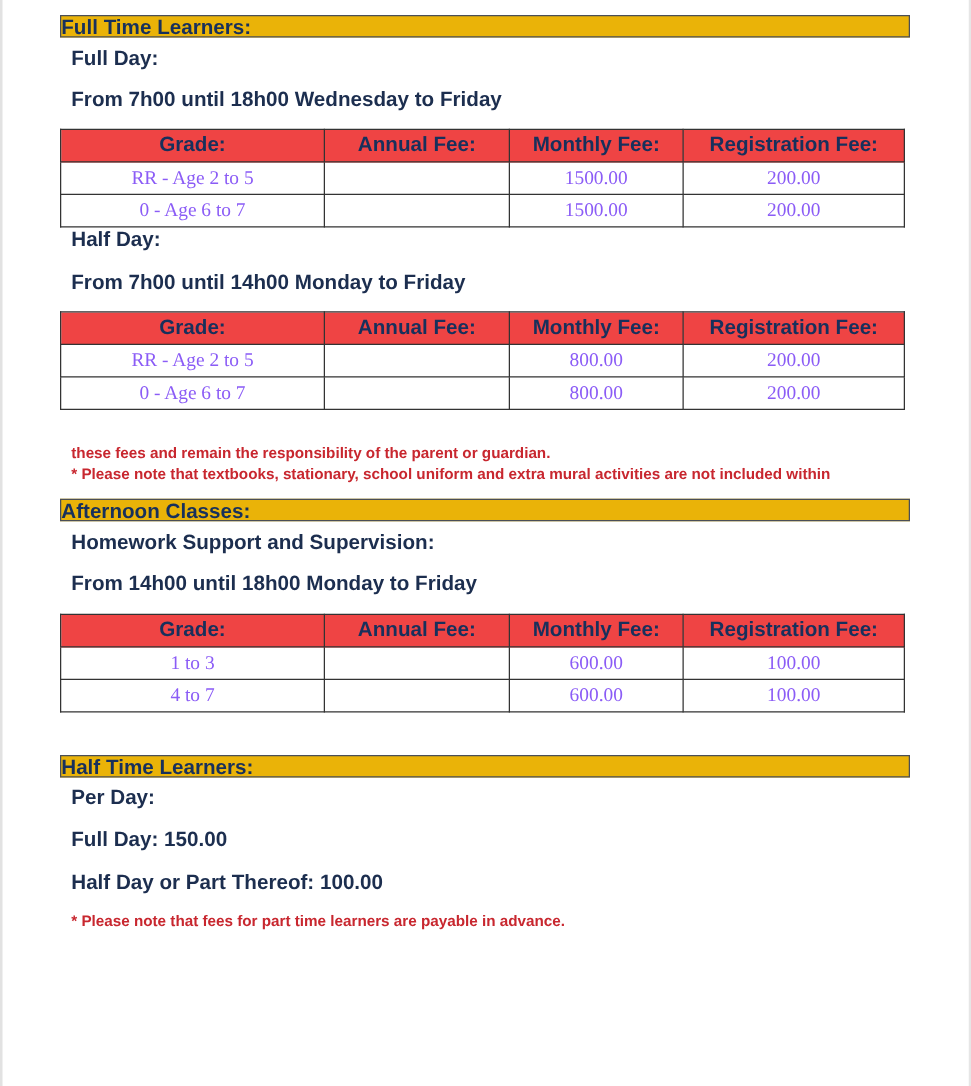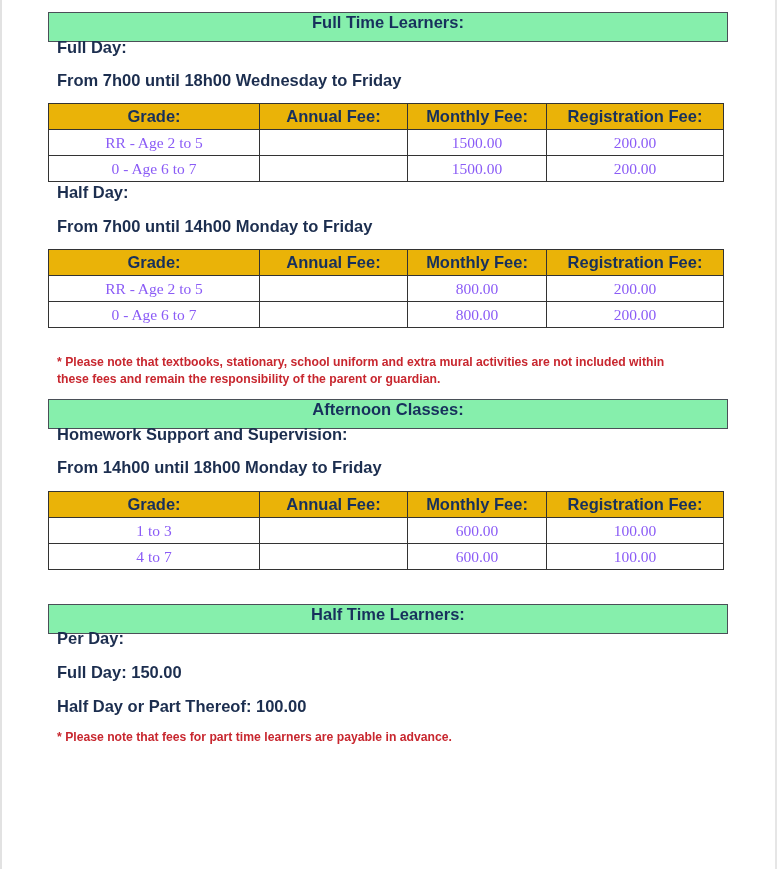--- a/index.html
+++ b/index.html
@@ -1,29 +1,29 @@
 <!DOCTYPE html>
 <html><head>
 <meta charset="utf-8">
 <style>
   html, body { margin:0; padding:0; background:#ffffff; }
   body { width:777px; height:869px; position:relative; overflow:hidden;
          font-family:"Liberation Sans", sans-serif; }
   .page-edge-left { position:absolute; left:0; top:0; width:2px; height:869px; background:#e2e2e2; }
   .page-edge-right { position:absolute; right:0; top:0; width:2px; height:869px; background:#e6e6e6; }
 
-  .band { position:absolute; left:48px; width:680px; height:30px;
-          background:#86efac; border:1.5px solid #4a4f57; box-sizing:border-box;
-          color:#17305c; font-weight:bold; font-size:16.5px; line-height:19px; text-align:center; }
+  .band { position:absolute; left:48px; width:680px; height:18px;
+          background:#eab308; border:1.5px solid #4a4f57; box-sizing:border-box;
+          color:#17305c; font-weight:bold; font-size:16.5px; line-height:19px; text-align:left; }
 
   .label { position:absolute; left:57px; color:#1c2e4f; font-weight:bold; font-size:16.5px; white-space:nowrap; }
 
   table.fees { position:absolute; left:48px; border-collapse:collapse; table-layout:fixed; width:675px; }
   table.fees th, table.fees td { border:1.5px solid #333; padding:0; text-align:center; height:25px; }
-  table.fees th { background:#eab308; color:#17305c; font-weight:bold; font-size:16.5px; height:25px; }
+  table.fees th { background:#ef4444; color:#17305c; font-weight:bold; font-size:16.5px; height:25px; }
   table.fees td { font-family:Liberation Serif, serif; font-size:15.5px; color:#8b5cf6; font-weight:normal; }
   col.c1 { width:211px; } col.c2 { width:148px; } col.c3 { width:139px; } col.c4 { width:177px; }
 
   .note { position:absolute; left:57px; color:#c8272f; font-weight:bold; font-size:12.2px; line-height:17px; }
 </style>
 </head>
 <body>
 
 <div class="page-edge-left"></div>
 <div class="page-edge-right"></div>
@@ -91,22 +91,22 @@
     <tr>
       <td>0 - Age 6 to 7</td>
       <td></td>
       <td>800.00</td>
       <td>200.00</td>
     </tr>
   </tbody>
 </table>
 
 <div class="note" style="top:354px;">
+  <div>these fees and remain the responsibility of the parent or guardian.</div>
   <div>* Please note that textbooks, stationary, school uniform and extra mural activities are not included within</div>
-  <div>these fees and remain the responsibility of the parent or guardian.</div>
 </div>
 
 <div class="band" style="top:399px;">Afternoon Classes:</div>
 <div class="label" style="top:425px;">Homework Support and Supervision:</div>
 <div class="label" style="top:458px;">From 14h00 until 18h00 Monday to Friday</div>
 
 <table class="fees" style="top:491px;">
   <colgroup>
       <col class="c1">
       <col class="c2">

